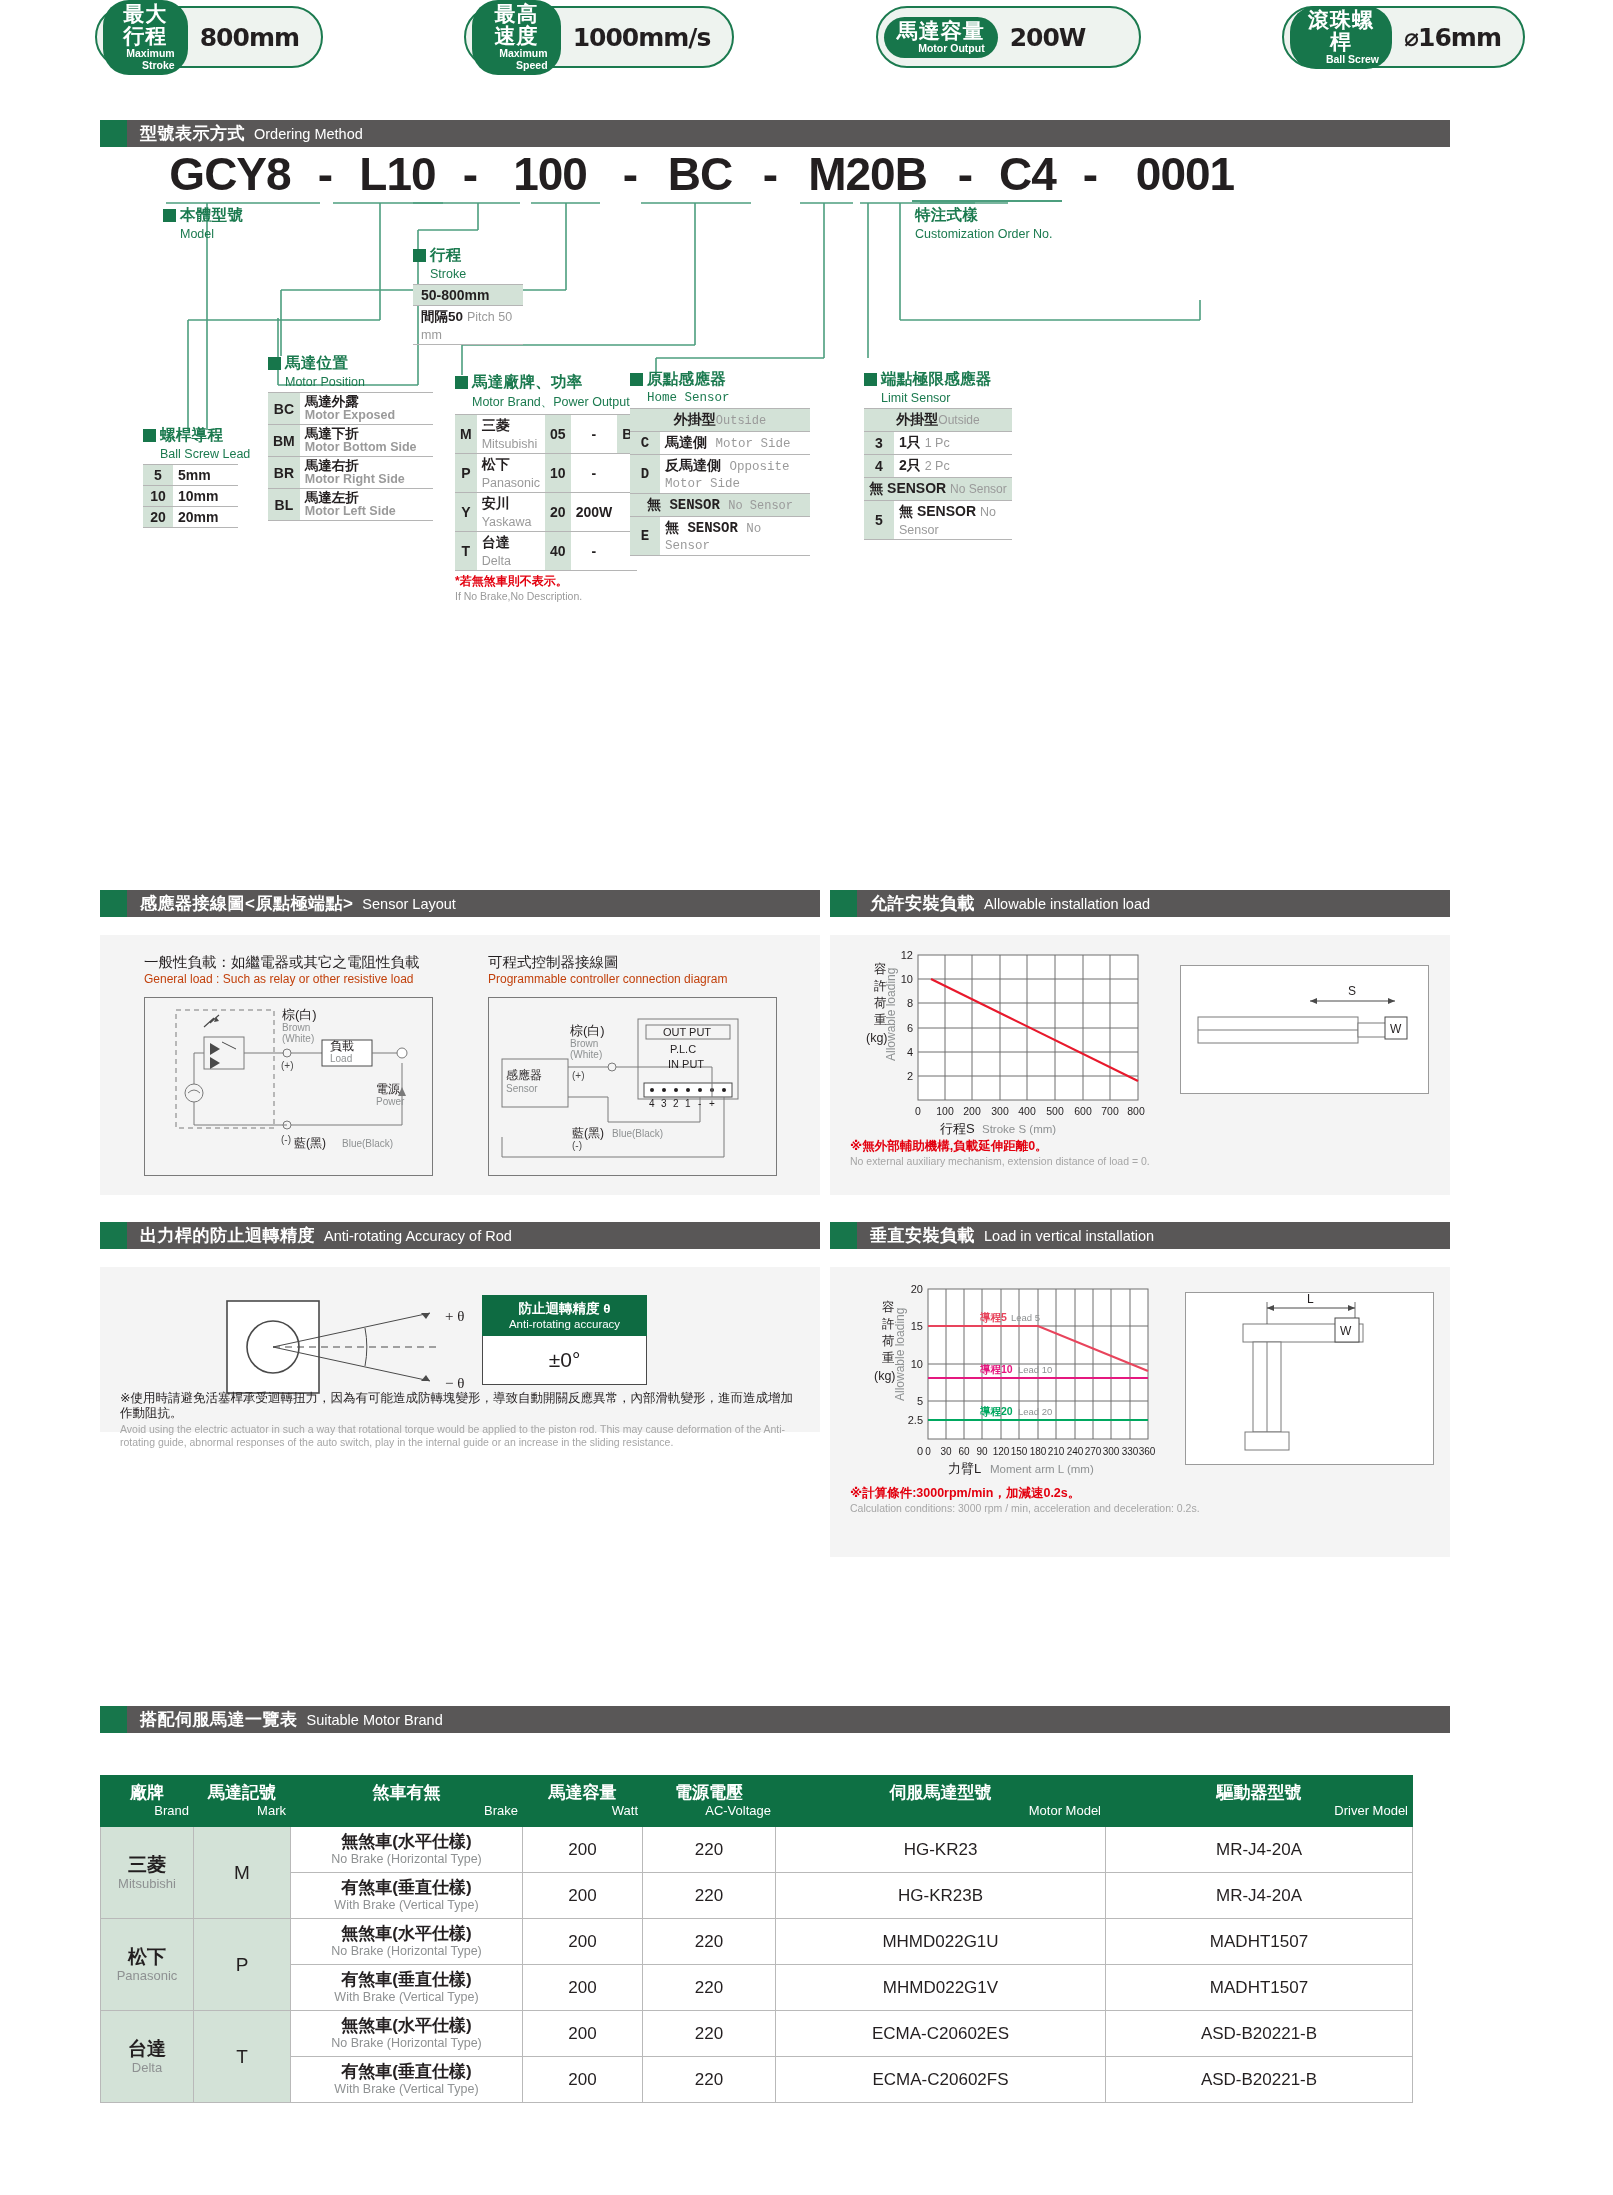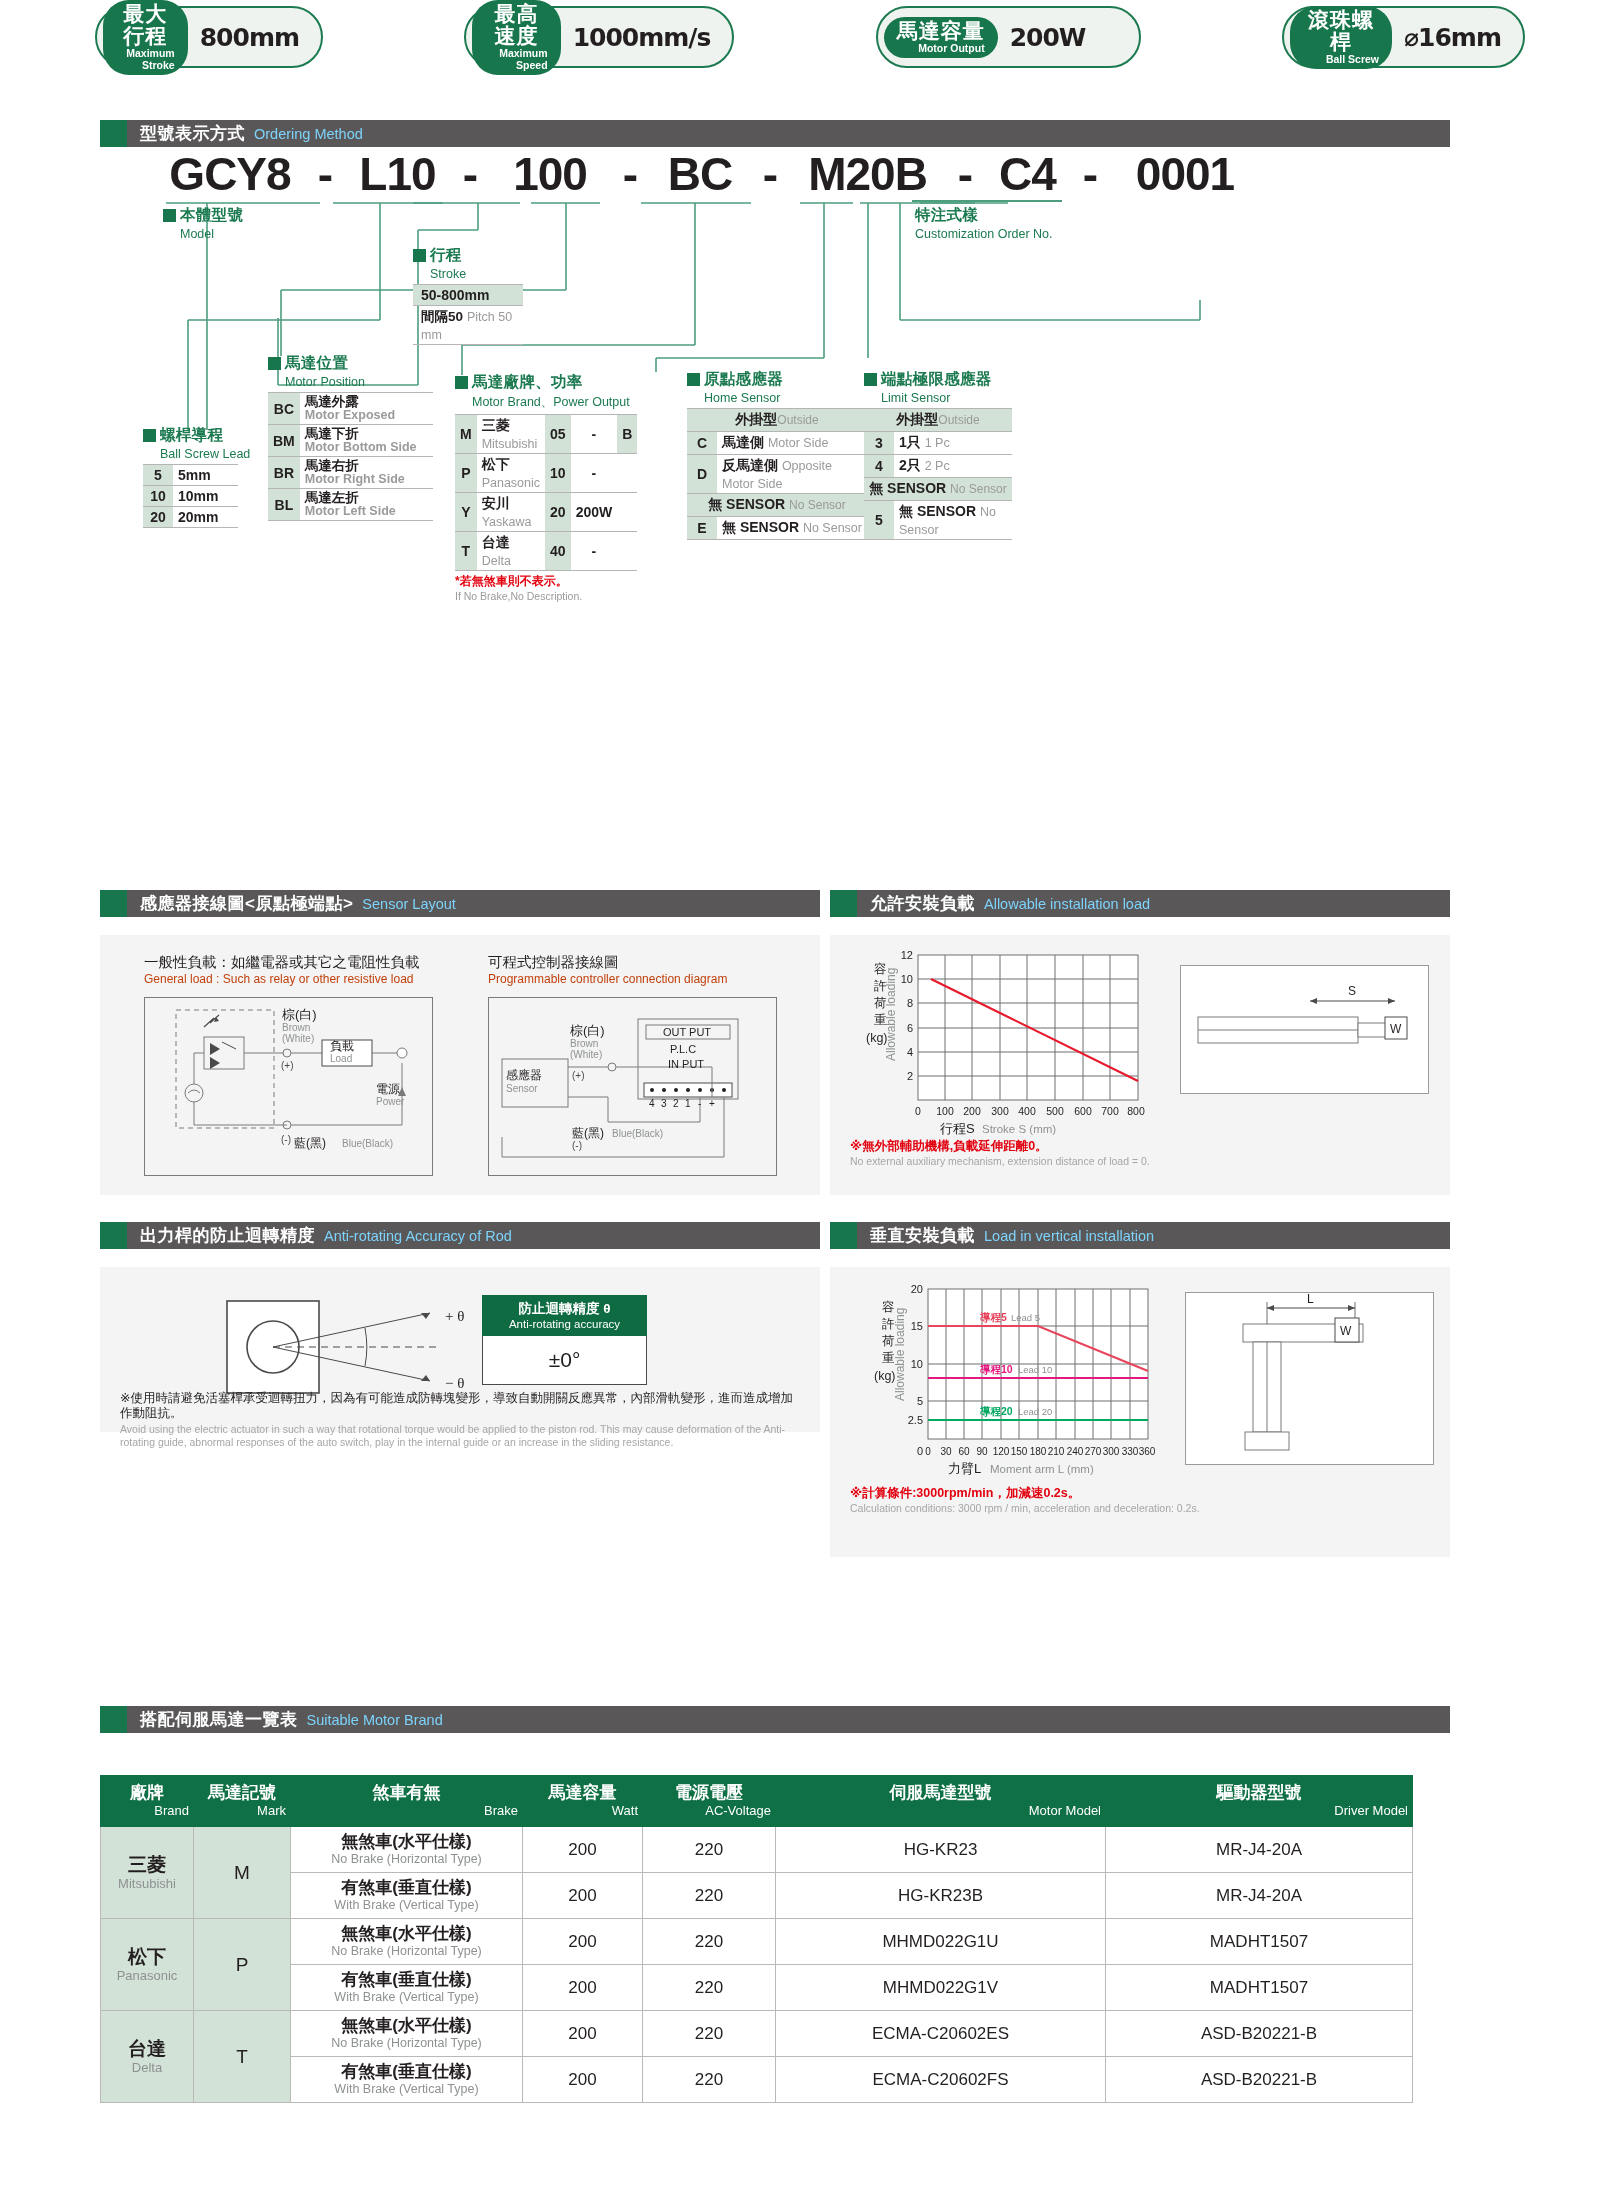--- a/index.html
+++ b/index.html
@@ -23,21 +23,21 @@
   .badge .pill .en { font-size:10.5px; font-weight:bold; line-height:12px; display:block;text-align:right; }
   .badge .val { font-size:25px; font-weight:bold; color:#231f20;
                 letter-spacing:-1px; font-family:"DejaVu Sans", sans-serif; }
   .b1{ width:228px } .b2{ width:270px } .b3{ width:265px } .b4{ width:243px }
 
   
   .secbar { position:absolute; height:27px; background:#595757;
             display:flex; align-items:center; }
   .secbar .tab { width:27px; height:27px; background:#17764b; flex:0 0 27px; }
   .secbar .cn { color:#fff; font-size:17px; font-weight:bold; margin-left:13px; letter-spacing:.5px;}
-  .secbar .en { color:#7dd3fc; font-size:14.5px; margin-left:9px; }
+  .secbar .en { color:#ffffff; font-size:14.5px; margin-left:9px; }
 
   
   .order-code { position:absolute; left:150px; top:148px; width:1230px; height:52px;
                 display:flex; align-items:center; font-size:46px; font-weight:bold;
                 font-family:"Liberation Sans", sans-serif; letter-spacing:-1px; }
   .order-code span { display:inline-block; }
   .oc-seg { text-align:center; }
   .oc-dash { width:30px; text-align:center; }
 
   .lines { position:absolute; left:0; top:0; width:1613px; height:2195px;
@@ -327,21 +327,21 @@
       <td></td>
     </tr>
   </tbody>
     </table>
   <div class="note-red">
     <span>*若無煞車則不表示。</span>
     <span class="sub">If No Brake,No Description.</span>
   </div>
 </div>
 
-<div class="field" style="left:687px; top:369px;">
+<div class="field" style="left:630px; top:369px;font-family:Liberation Mono, monospace;">
   <div class="hd">
       <span class="sq"></span>
     <span class="cn">原點感應器</span>
     </div>
   <span class="en">Home Sensor</span>
   <table class="opt" style="width:180px">
     <tbody>
         <tr>
           <td class="hdr" colspan="2">
       <span>外掛型</span><span class="e">Outside</span></td>

